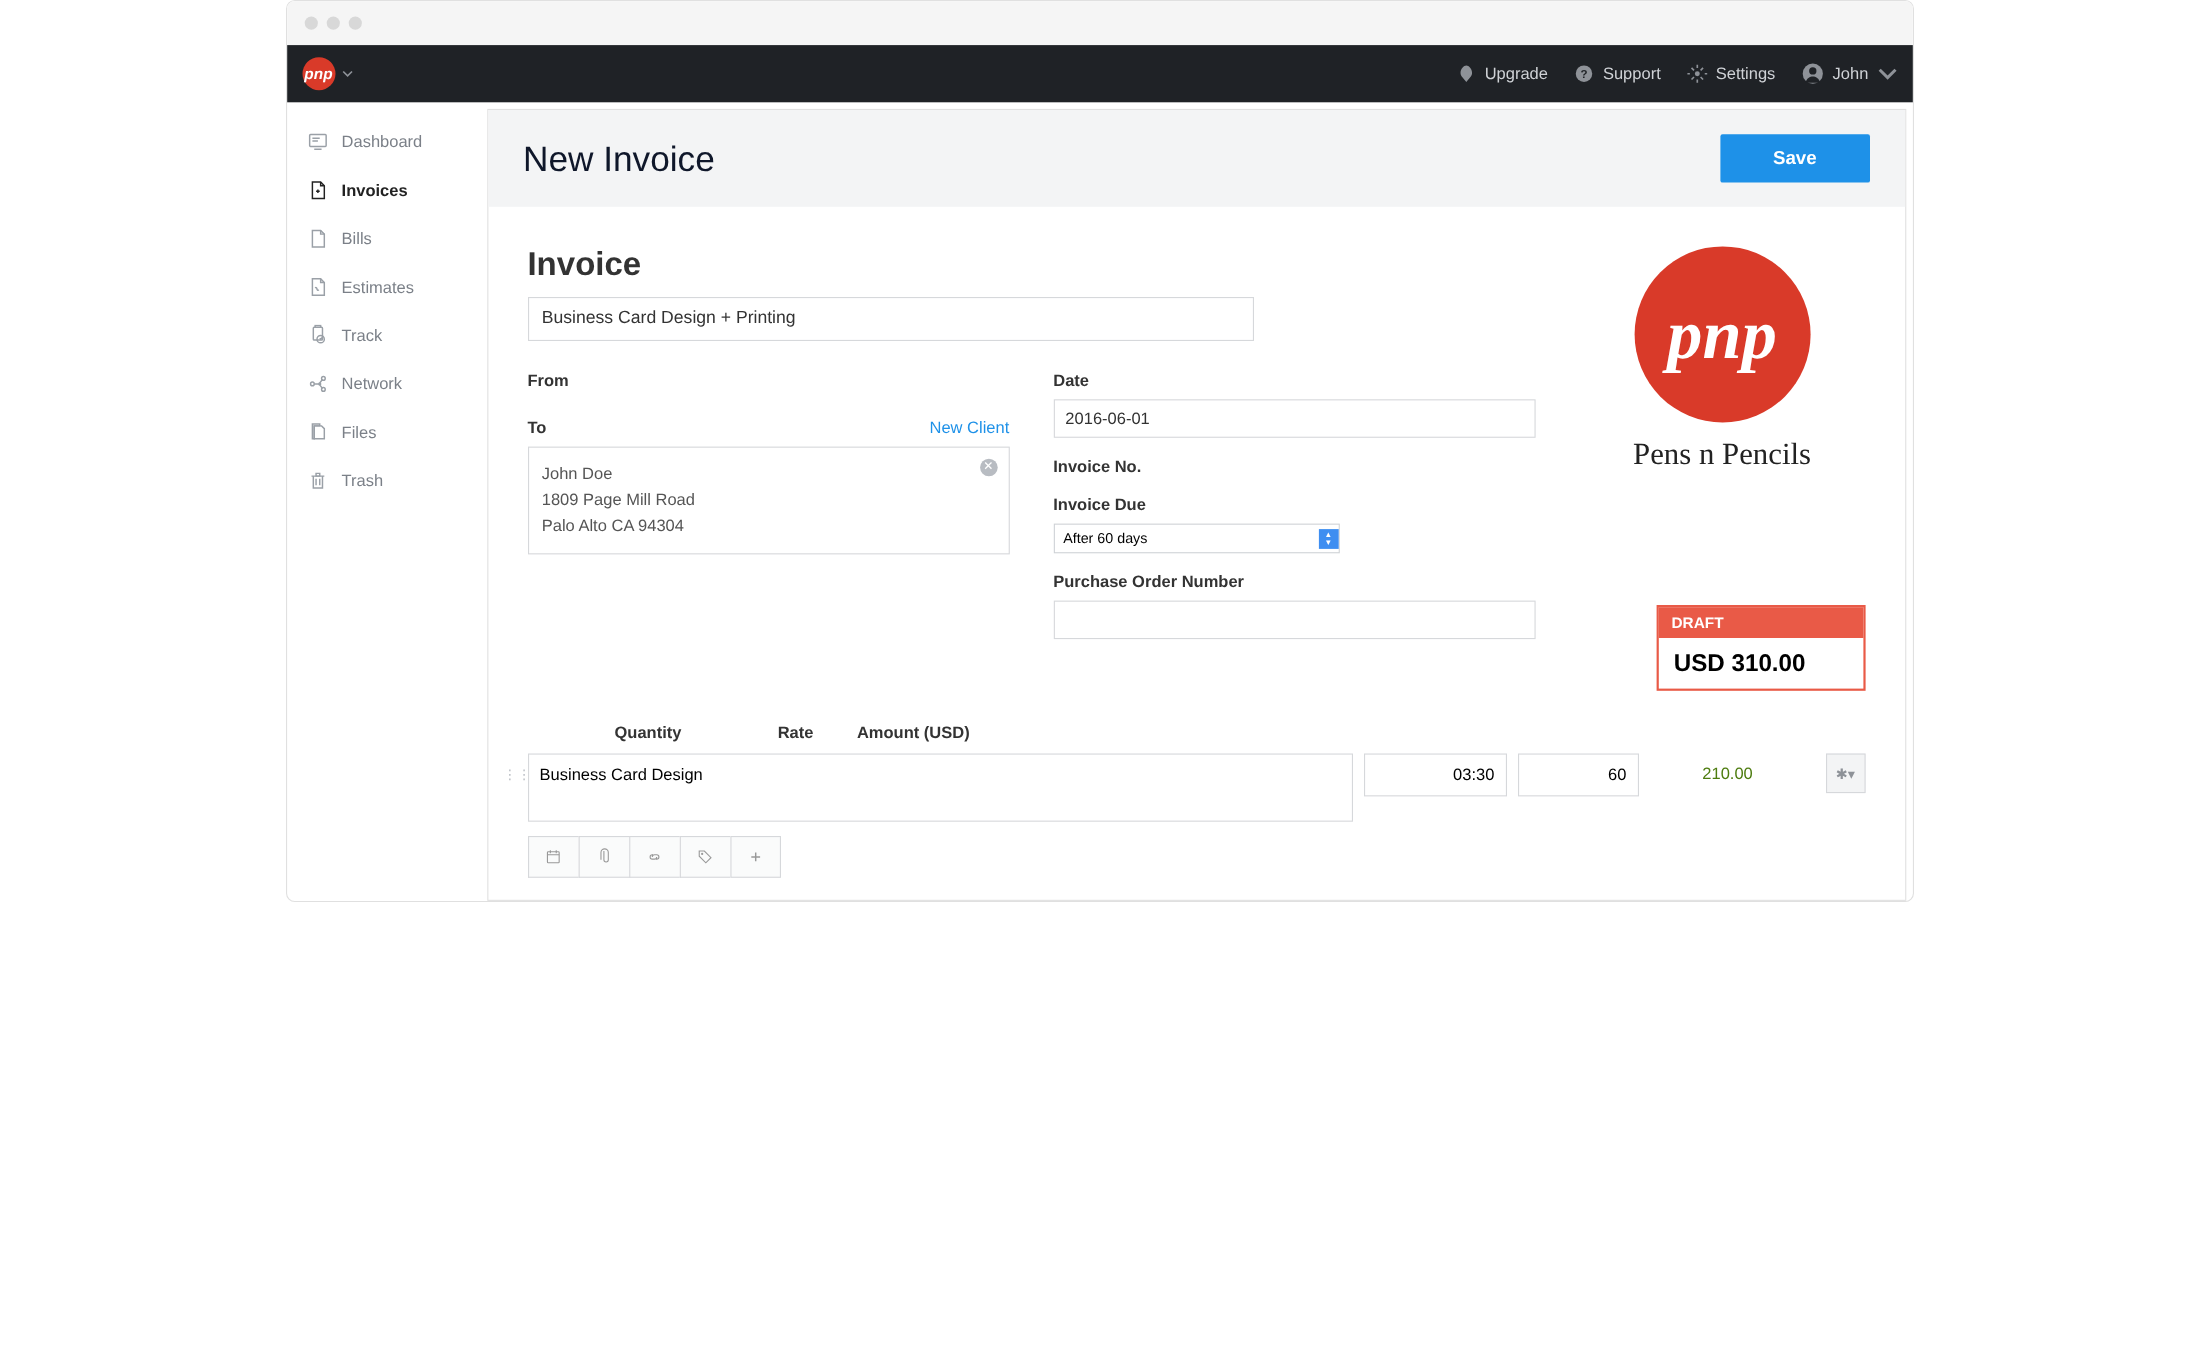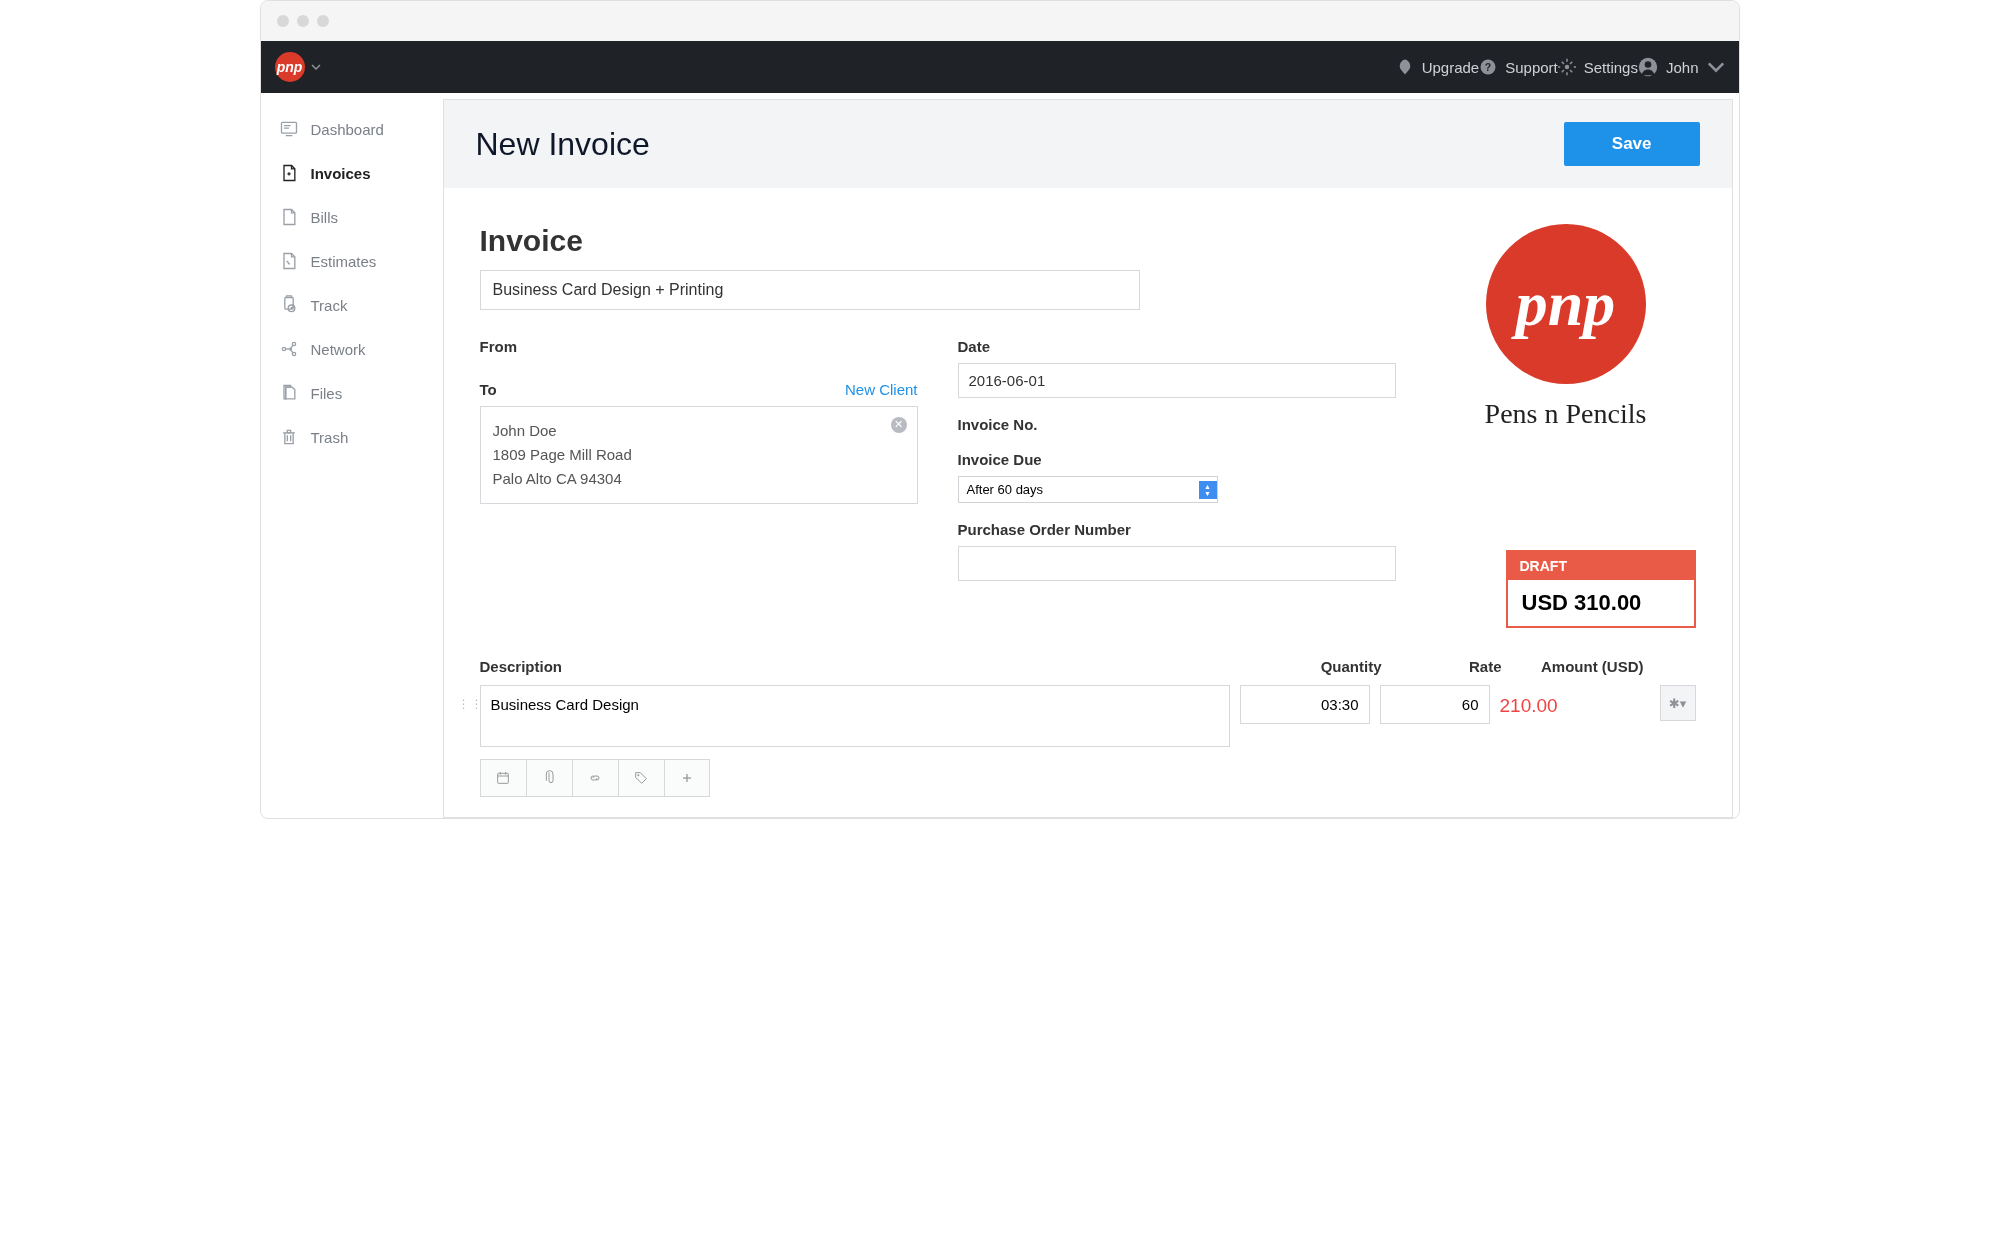--- a/index.html
+++ b/index.html
@@ -4,21 +4,21 @@
 <style>
 * { margin: 0; padding: 0; box-sizing: border-box; font-family: -apple-system, BlinkMacSystemFont, "Segoe UI", Helvetica, Arial, sans-serif; }
 body { background: #fff; }
 .browser-frame { width: 1480px; background: #fff; border: 1px solid #e0e0e0; border-radius: 8px; overflow: hidden; margin: 0 auto; }
 .browser-chrome { height: 40px; background: #f5f5f5; display: flex; align-items: center; padding: 0 16px; gap: 8px; }
 .browser-dot { width: 12px; height: 12px; border-radius: 50%; background: #d8d8d8; }
 
 .topbar { height: 52px; background: #1f2226; display: flex; align-items: center; padding: 0 14px; color: #d6d8db; }
 .logo-badge { width: 30px; height: 30px; border-radius: 50%; background: #d93a29; color: #fff; display: flex; align-items: center; justify-content: center; font-weight: 700; font-style: italic; font-size: 14px; font-family: Georgia, serif; }
 .topbar-left { display: flex; align-items: center; gap: 6px; }
-.topbar-right { margin-left: auto; display: flex; align-items: center; font-size: 15px; }
+.topbar-right { margin-left: auto; display: flex; align-items: center; gap: 24px; font-size: 15px; }
 .topbar-item { display: flex; align-items: center; gap: 8px; color: #cfd2d6; cursor: pointer; }
 .topbar-item svg { width: 18px; height: 18px; fill: #8e9298; }
 .topbar-item.user svg.avatar { width: 20px; height: 20px; fill: #8e9298; }
 .chevron { width: 10px; height: 10px; }
 
 .app-body { display: flex; }
 
 .sidebar { width: 176px; padding-top: 14px; }
 .sidebar-item { display: flex; align-items: center; gap: 12px; padding: 12px 18px; color: #7b8088; font-size: 15px; cursor: pointer; }
 .sidebar-item.active { color: #222; font-weight: 600; }
@@ -67,21 +67,21 @@
 .li-rate { width: 120px; text-align: right; }
 .li-amt { width: 150px; text-align: right; padding-right: 8px; }
 .li-gear-col { width: 44px; }
 
 .li-row { display: flex; align-items: flex-start; gap: 10px; position: relative; }
 .drag-handle { position: absolute; left: -22px; top: 12px; color: #b8bcc2; cursor: grab; font-size: 12px; letter-spacing: 1px; }
 .li-row .desc-area { flex: 1; }
 .li-row textarea { width: 100%; height: 62px; padding: 10px; font-size: 15px; border: 1px solid #d6d8db; font-family: inherit; resize: none; }
 .li-row .num-input { width: 130px; padding: 10px; font-size: 15px; border: 1px solid #d6d8db; text-align: right; }
 .li-row .rate-input { width: 110px; }
-.li-row .amt-cell { width: 150px; text-align: left; padding: 10px 8px 0 0; font-size: 19px; color: #ef4444; }
+.li-row .amt-cell { width: 150px; text-align: center; padding: 10px 8px 0 0; font-size: 15px; color: #4d7c0f; }
 .gear-btn { width: 36px; height: 36px; border: 1px solid #d6d8db; background: #f3f4f5; display: flex; align-items: center; justify-content: center; cursor: pointer; color: #8e9298; font-size: 13px; }
 
 .li-toolbar { display: flex; margin-top: 8px; }
 .li-tool { width: 46px; height: 38px; border: 1px solid #d6d8db; border-right: none; display: flex; align-items: center; justify-content: center; color: #8e9298; cursor: pointer; background: #fafbfb; }
 .li-tool:last-child { border-right: 1px solid #d6d8db; }
 .li-tool svg { width: 16px; height: 16px; fill: #999; }
 </style>
 </head>
 <body>
 
@@ -271,21 +271,20 @@
           <div style="clear:both"></div>
           <div class="total-box">
             <div class="total-draft">DRAFT</div>
             <div class="total-amount">USD 310.00</div>
           </div>
         </div>
       </div>
 
       <div class="line-items">
         <div class="li-head">
-          <div class="li-desc">Description</div>
           <div class="li-qty">Quantity</div>
           <div class="li-rate">Rate</div>
           <div class="li-amt">Amount (USD)</div>
           <div class="li-gear-col"></div>
         </div>
         <div class="li-row">
           <div class="drag-handle">⋮⋮</div>
           <div class="desc-area">
             <textarea style="">Business Card Design</textarea>
             <div class="li-toolbar">

